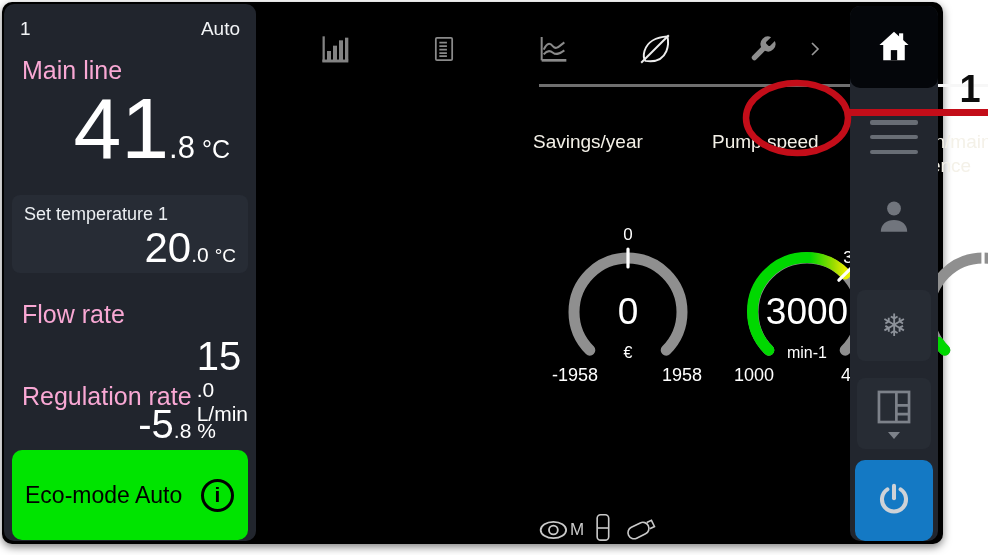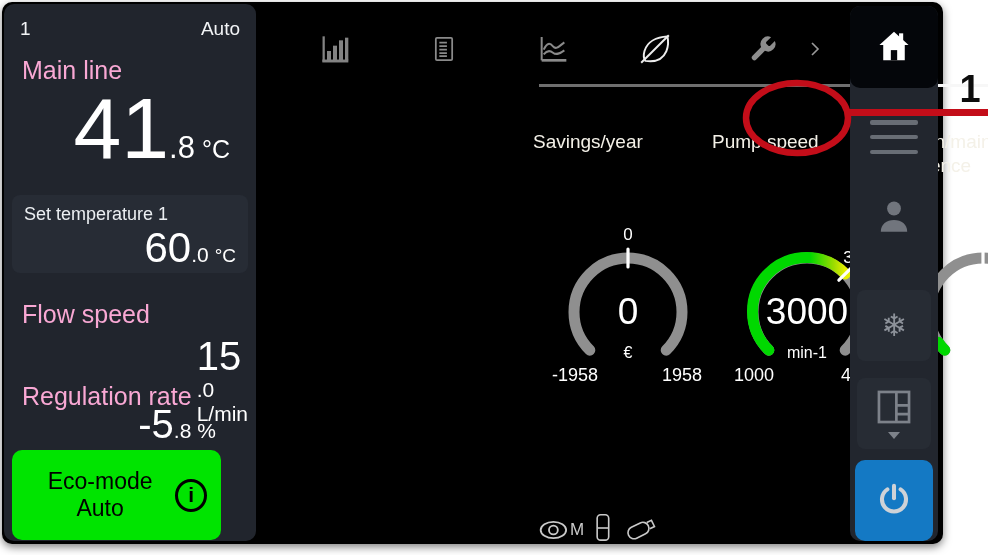--- a/index.html
+++ b/index.html
@@ -29,21 +29,21 @@
   .val-reg{top:398px;right:40px;}
   .val-mid .vi{font-size:40px;line-height:44px;}
   .val-mid .vd{font-size:21px;}
   .val-mid .vu{font-size:21px;margin-left:6px;}
   .set-card{position:absolute;left:8px;top:191px;width:236px;height:78px;background:#272c35;border-radius:8px;}
   .set-card .c-label{position:absolute;left:12px;top:9px;font-size:18px;color:#eceff2;}
   .set-card .valrow{top:30px;right:12px;}
   .set-card .vi{font-size:42px;line-height:46px;}
   .set-card .vd{font-size:21px;}
   .set-card .vu{font-size:19px;margin-left:6px;}
-  .eco-btn{position:absolute;left:8px;top:446px;width:209px;height:90px;border:none;border-radius:10px;
+  .eco-btn{position:absolute;left:8px;top:446px;width:236px;height:90px;border:none;border-radius:10px;
            display:flex;align-items:center;justify-content:space-between;padding:0 14px 0 13px;cursor:pointer;}
   .eco-btn .eco-label{font-size:23px;color:#000;}
   .info-badge{width:33px;height:33px;border:3px solid #000;border-radius:50%;display:flex;
               align-items:center;justify-content:center;font-size:21px;font-weight:bold;color:#000;box-sizing:border-box;}
 
   
   .main-area{position:absolute;left:256px;top:0;width:592px;height:542px;}
   .tab-btn{position:absolute;top:26px;width:44px;height:44px;background:none;border:none;padding:0;
            display:flex;align-items:center;justify-content:center;cursor:pointer;}
   .underline-gray{position:absolute;left:281px;top:82px;width:322px;height:3px;background:#6f6f6f;}
@@ -97,27 +97,27 @@
       <div class="m-label lbl-main">Main line</div>
       <div class="valrow val-main">
         <span class="vi">41</span>
           <span class="vd">.8</span>
           <span class="vu">°C</span>
       </div>
 
       <div class="set-card">
         <div class="c-label">Set temperature 1</div>
         <div class="valrow">
-          <span class="vi">60</span>
+          <span class="vi">20</span>
             <span class="vd">.0</span>
             <span class="vu">°C</span>
         </div>
       </div>
 
-      <div class="m-label lbl-flow">Flow speed</div>
+      <div class="m-label lbl-flow">Flow rate</div>
       <div class="valrow val-mid val-flow">
         <span class="vi">15</span>
           <span class="vd">.0</span>
           <span class="vu">L/min</span>
       </div>
 
       <div class="m-label lbl-reg">Regulation rate</div>
       <div class="valrow val-mid val-reg">
         <span class="vi">-5</span>
           <span class="vd">.8</span>

